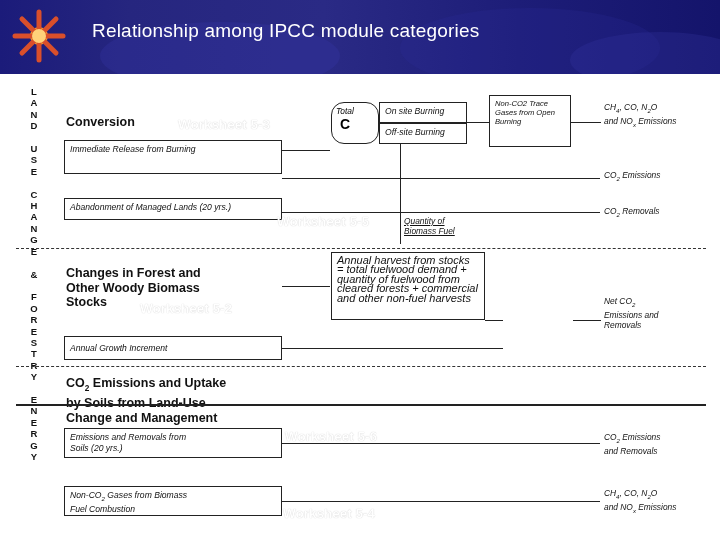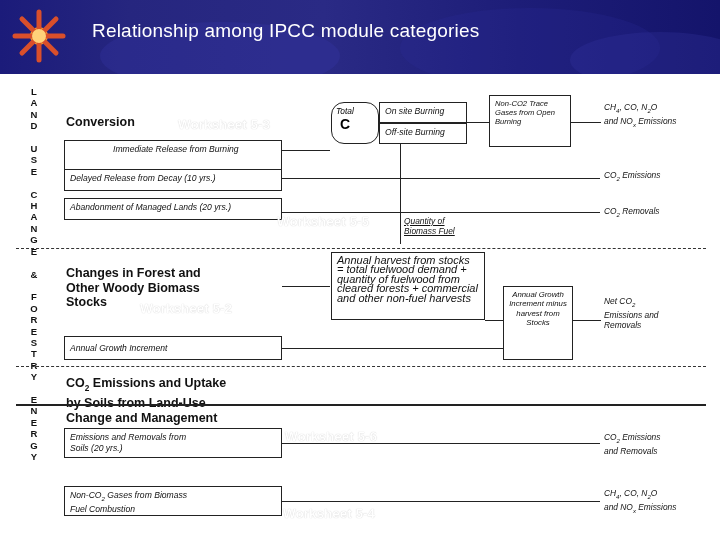--- a/index.html
+++ b/index.html
@@ -64,25 +64,22 @@
 
 <div class="diagram">
 
   <div class="vert-label">L<br>A<br>N<br>D<br><br>U<br>S<br>E<br><br>C<br>H<br>A<br>N<br>G<br>E<br><br>&amp;<br><br>F<br>O<br>R<br>E<br>S<br>T<br>R<br>Y<br><br>E<br>N<br>E<br>R<br>G<br>Y</div>
 
   <div class="hdr-txt" style="left:66px;top:26px;width:220px;">
     <br>
     <span>Conversion</span>
   </div>
 
-  <div class="box" style="left:64px;top:66px;width:218px;height:34px;padding-left:43px;">
+  <div class="box" style="left:64px;top:66px;width:218px;height:34px;">
     <div class="box-txt">Immediate Release from Burning</div>
-  </div>
-  <div class="box" style="left:64px;top:95px;width:218px;height:22px;">
-    <div class="box-txt">Delayed Release from Decay (10 yrs.)</div>
   </div>
   <div class="box" style="left:64px;top:124px;width:218px;height:22px;">
     <div class="box-txt">Abandonment of Managed Lands (20 yrs.)</div>
   </div>
 
   <div class="box" style="left:331px;top:28px;width:48px;height:42px;border-radius:13px;">
     <div style="font-size:8.4px;padding:3px 0 0 4px;font-style:italic;">Total</div>
     <div style="font-size:14px;font-weight:bold;padding-left:8px;">C</div>
   </div>
 
@@ -127,23 +124,20 @@
   </div>
 
   <div class="box" style="left:64px;top:262px;width:218px;height:24px;">
     <div class="box-txt" style="padding-top:6px;">Annual Growth Increment</div>
   </div>
 
   <div class="box" style="left:331px;top:178px;width:154px;height:68px;">
     <div class="box-txt" style="font-size:11px;line-height:9.4px;">Annual harvest from stocks = total fuelwood demand + quantity of fuelwood from cleared forests + commercial and other non-fuel harvests</div>
   </div>
 
-  <div class="box" style="left:503px;top:212px;width:70px;height:74px;">
-    <div class="box-txt" style="font-size:7.8px;line-height:9.4px;text-align:center;">Annual Growth Increment minus harvest from Stocks</div>
-  </div>
 
   <div class="out-label" style="left:604px;top:222px;width:110px;">
     Net CO<span class="sub">2</span><br>Emissions and<br>Removals
   </div>
 
   <div class="solid" style="left:282px;top:212px;width:48px;height:1px;"></div>
   <div class="solid" style="left:485px;top:246px;width:18px;height:1px;"></div>
   <div class="solid" style="left:573px;top:246px;width:28px;height:1px;"></div>
   <div class="solid" style="left:282px;top:274px;width:221px;height:1px;"></div>
 

